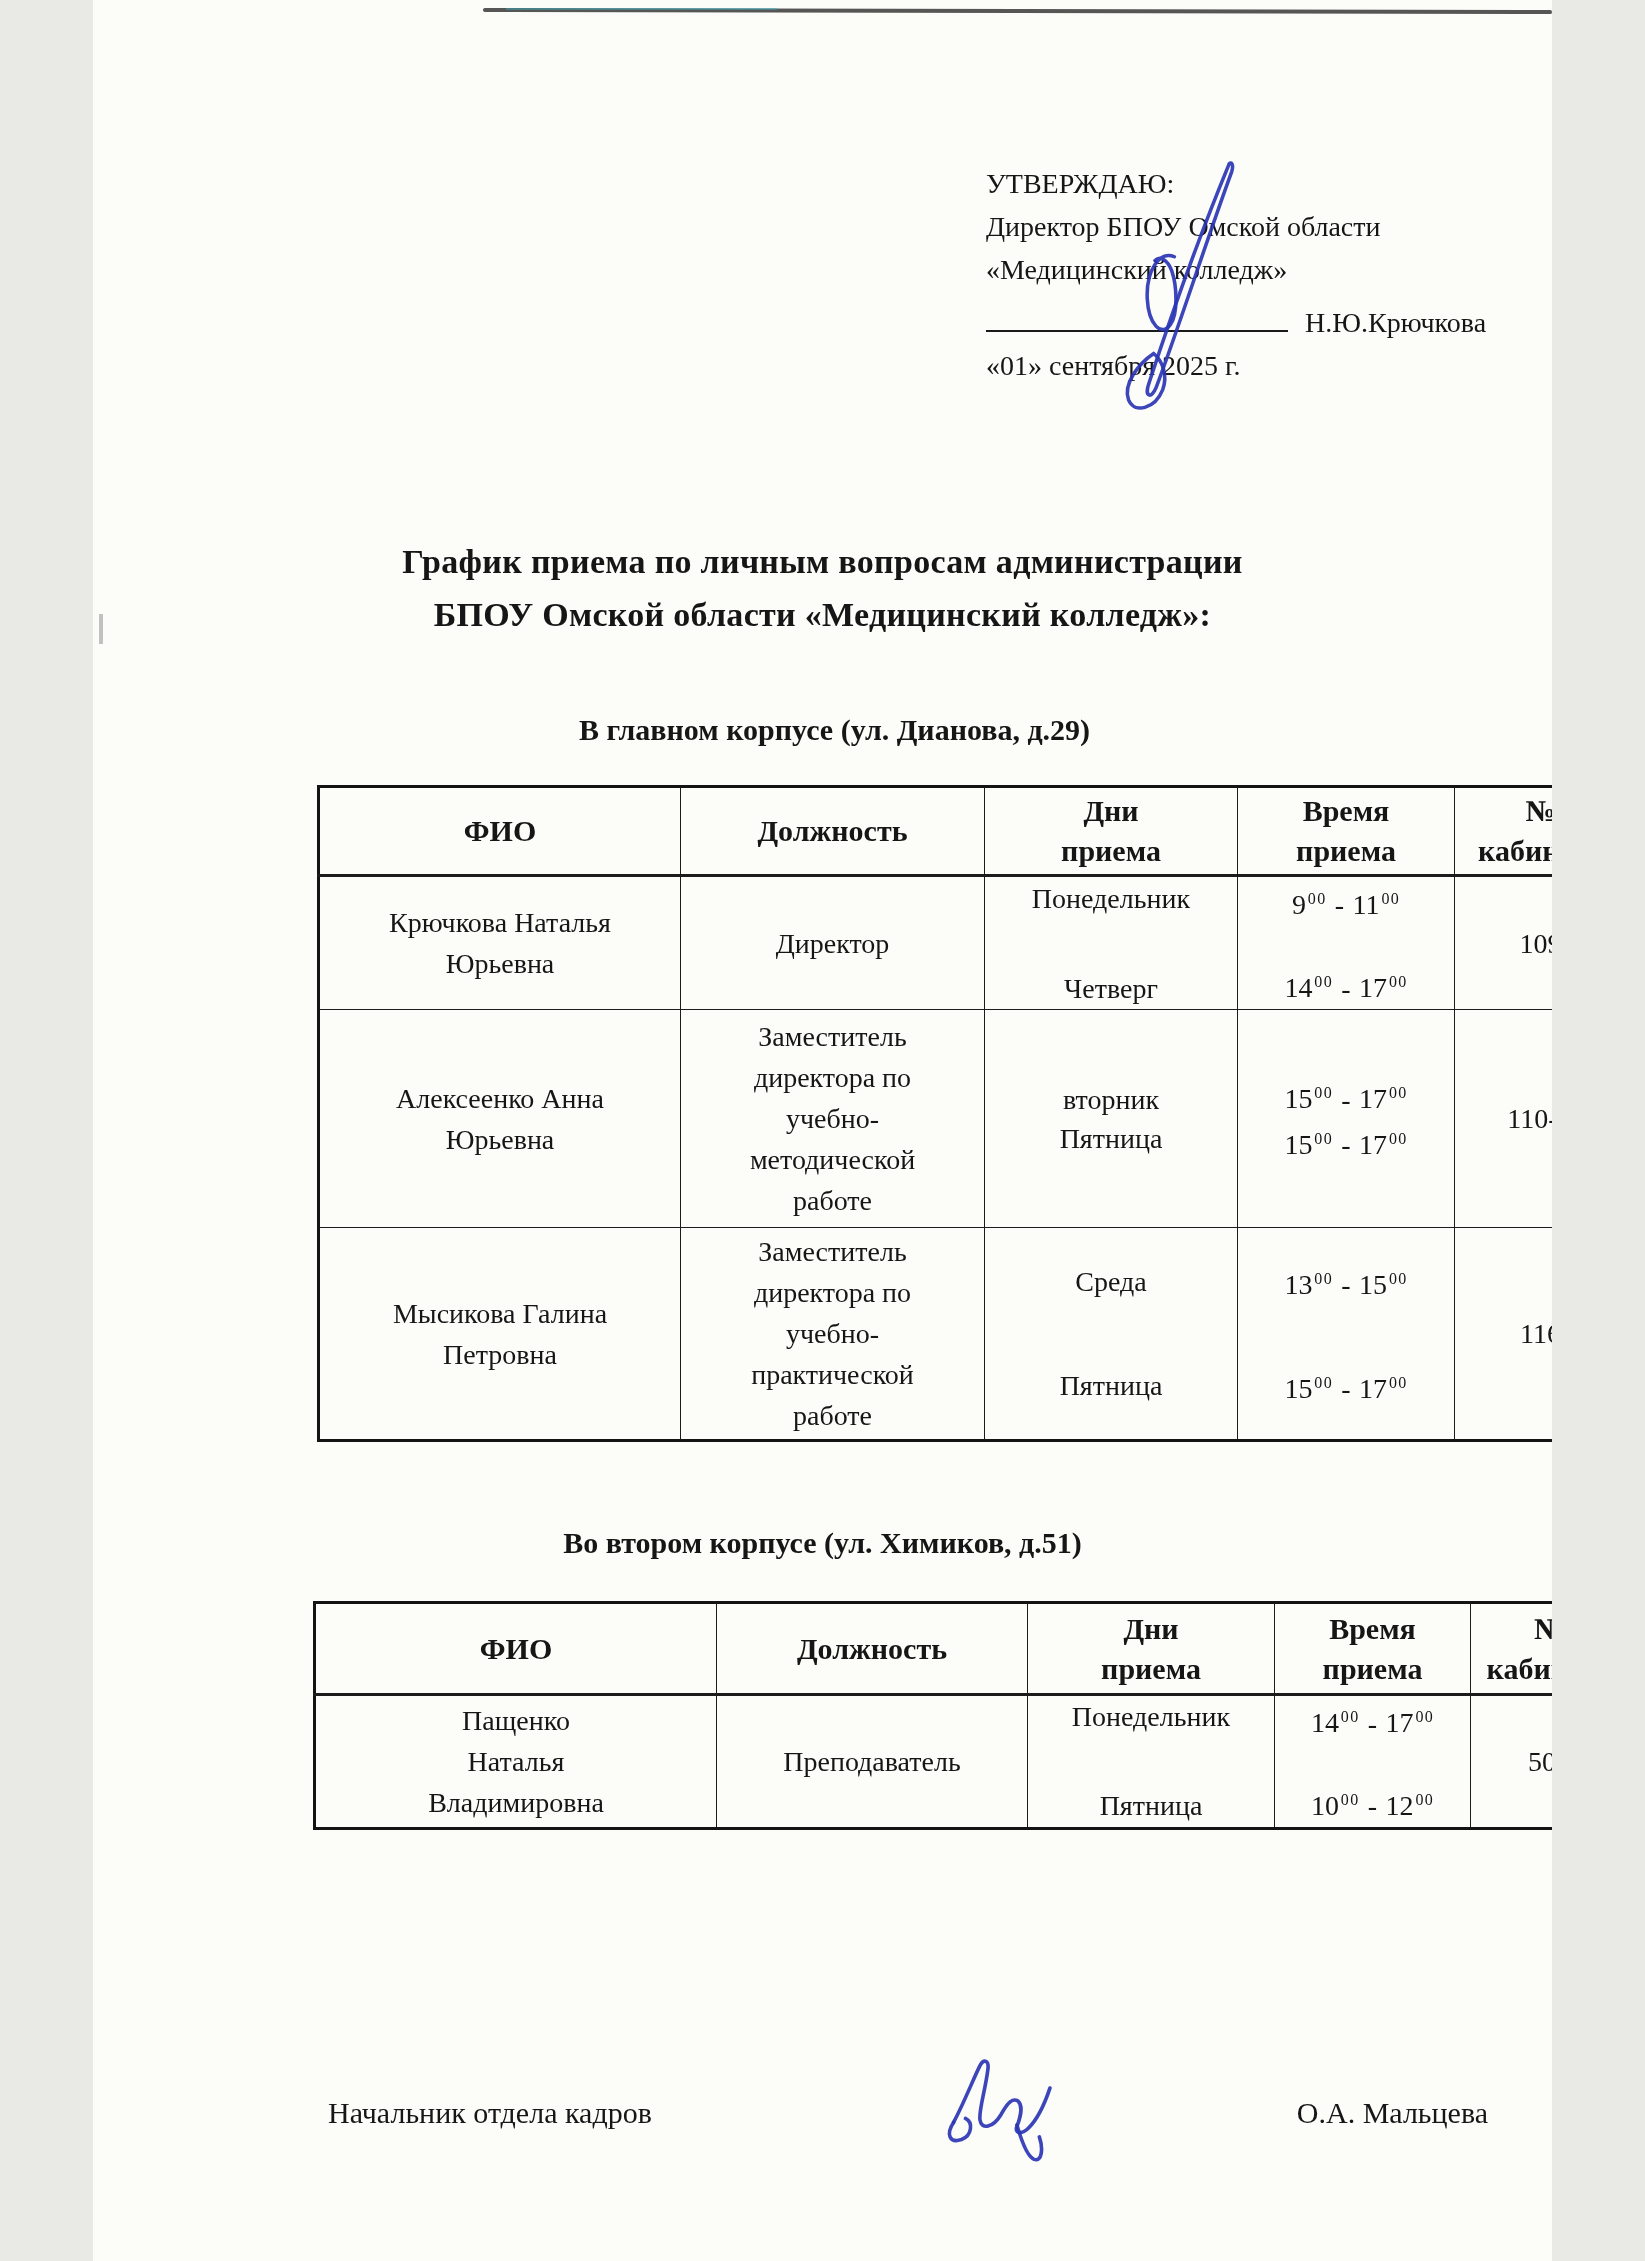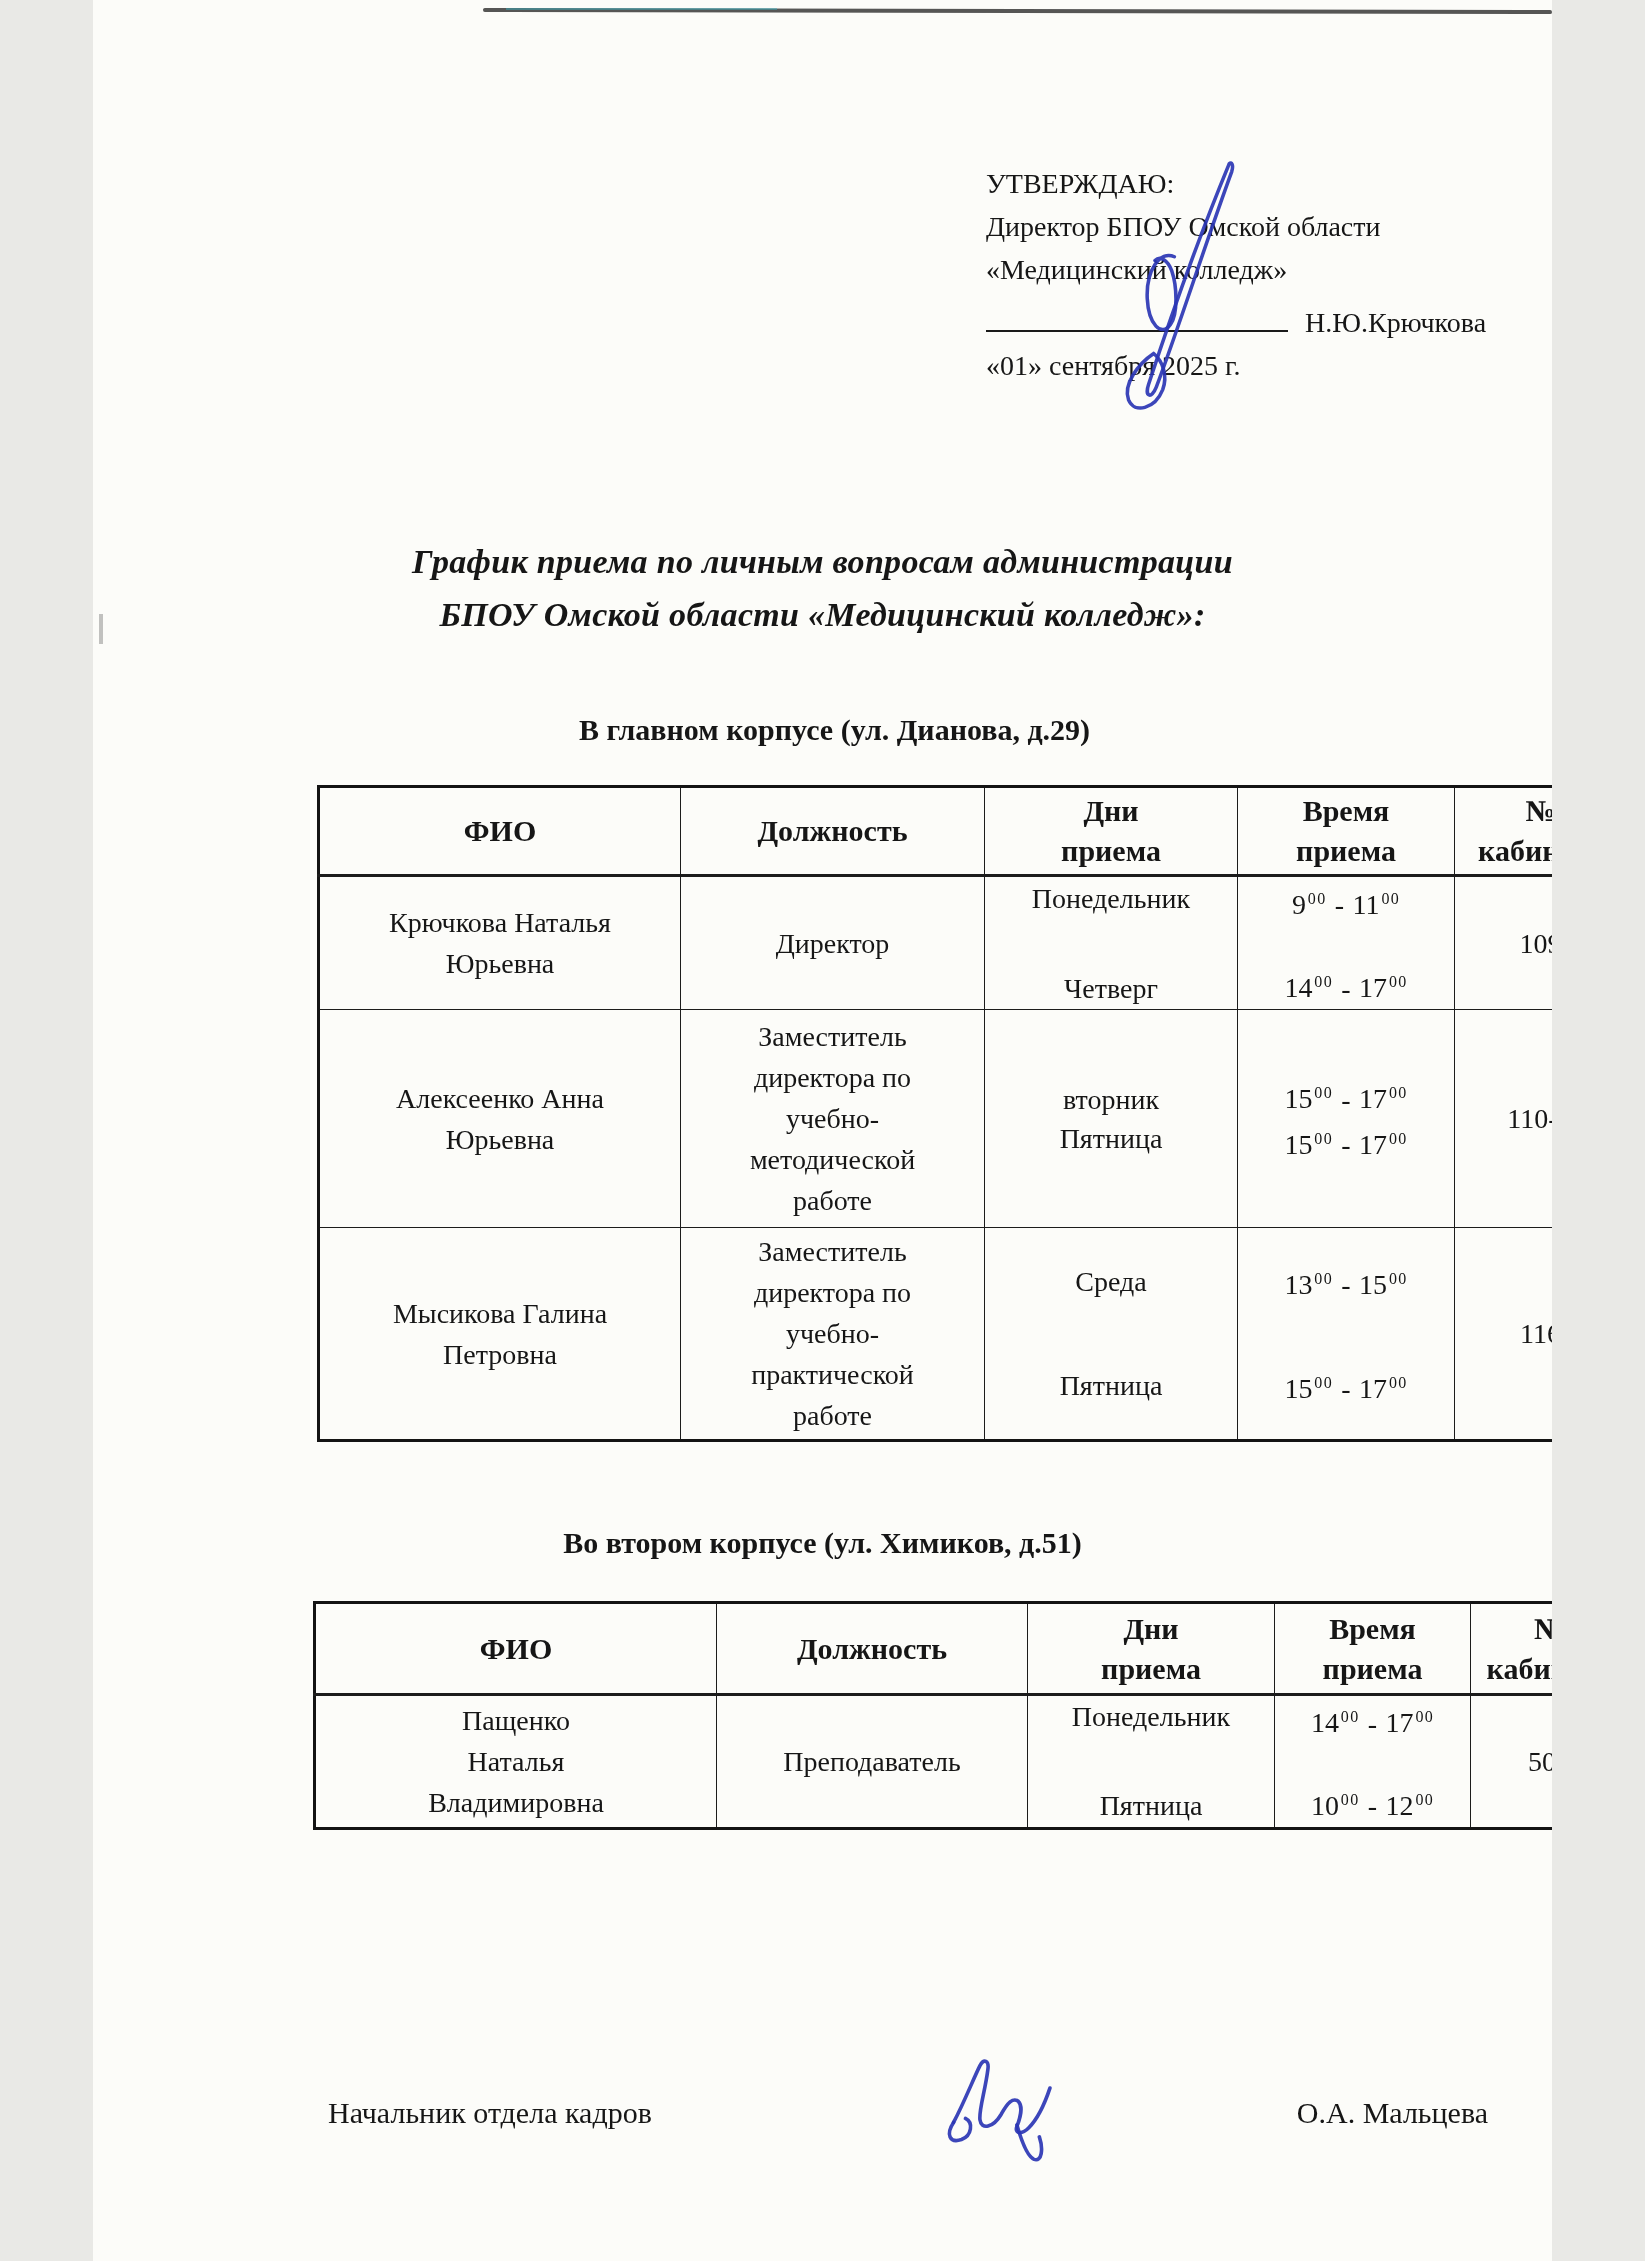--- a/index.html
+++ b/index.html
@@ -22,21 +22,21 @@
   .sign-line{display:inline-block;width:302px;height:22px;border-bottom:2.6px solid #1a1a1a;margin-right:17px;}
   .signer{font-size:28px;}
 
   
   .sig1{position:absolute;left:1022px;top:160px;width:129px;height:258px;}
   .sig2{position:absolute;left:850px;top:2056px;width:165px;height:113px;}
   .ink{fill:none;stroke:#2b36b4;stroke-width:5.5;stroke-linecap:round;stroke-linejoin:round;opacity:.92;}
 
   
   .doc-title{position:absolute;left:0;right:0;top:535px;text-align:center;
-    font-size:34px;font-weight:bold;line-height:53px;letter-spacing:0.3px;font-style:italic;}
+    font-size:34px;font-weight:bold;line-height:53px;letter-spacing:0.3px;}
 
   
   .sec-heading{position:absolute;left:0;right:0;text-align:center;font-size:30px;font-weight:bold;}
   .sec1{top:713px;padding-left:24px;}
   .sec2{top:1526px;}
 
   
   table.sched{position:absolute;border-collapse:collapse;table-layout:fixed;
     border:3.2px solid #141414;background:transparent;}
   .t1{left:224px;top:785px;width:1309px;}

